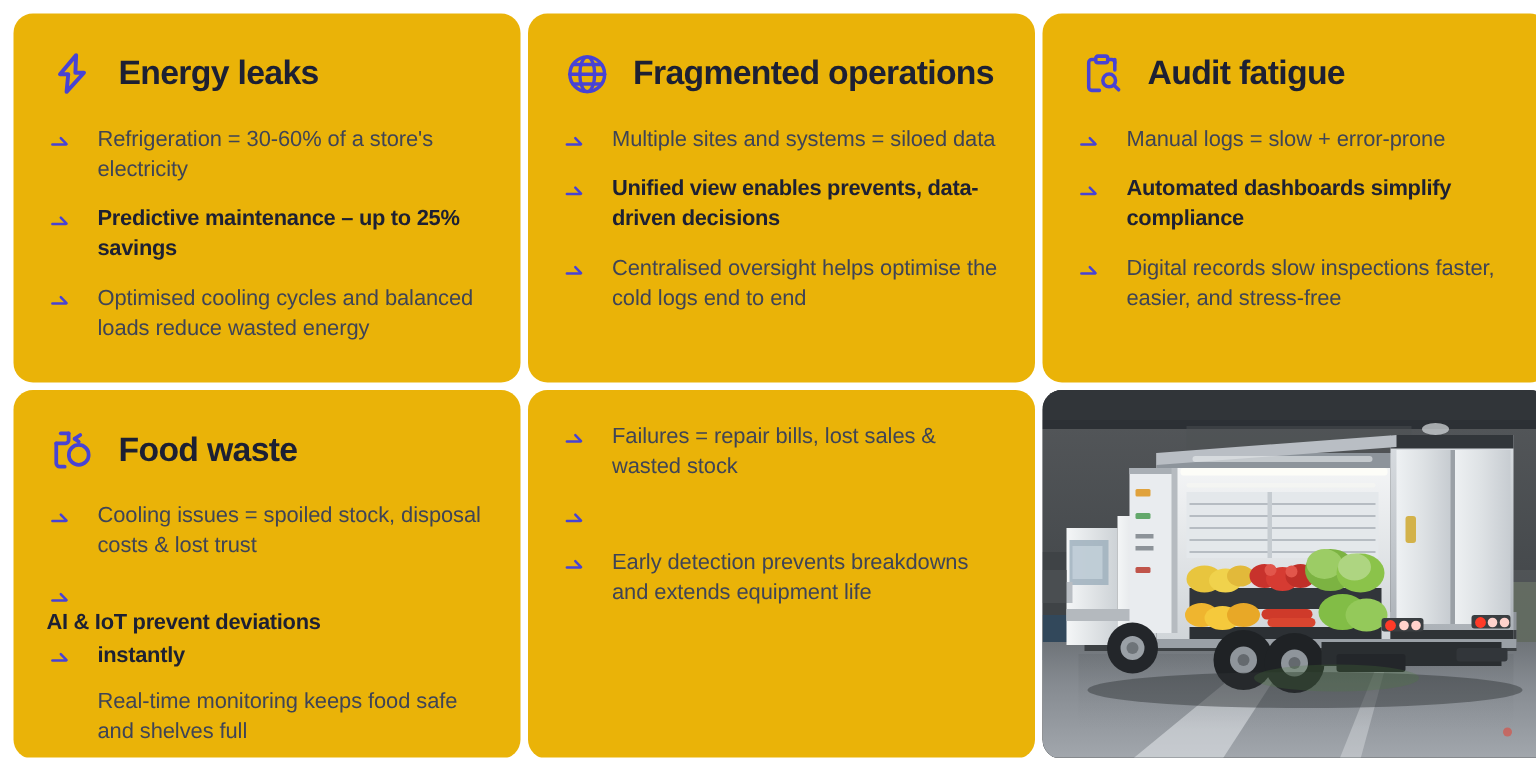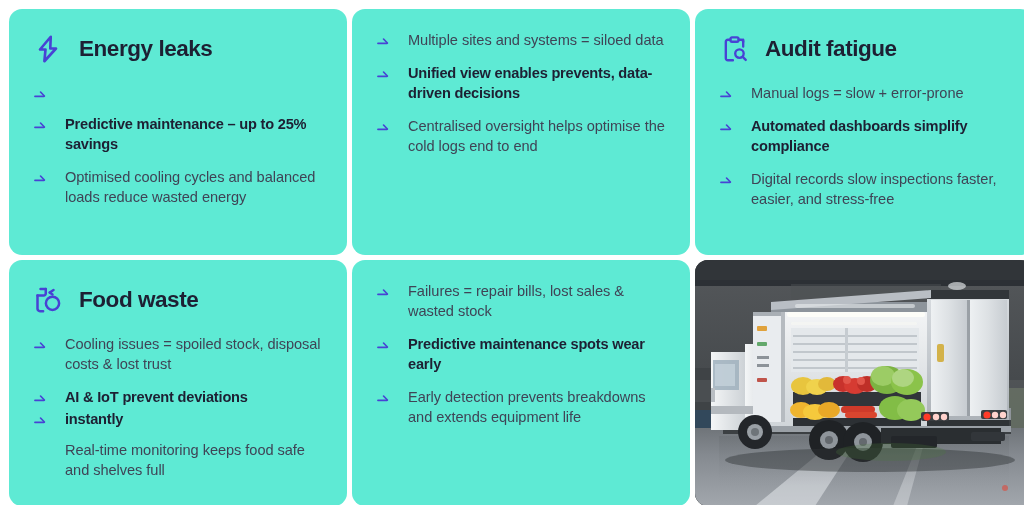--- a/index.html
+++ b/index.html
@@ -18,21 +18,21 @@
     height: 505px;
     display: grid;
     grid-template-columns: 338px 338px 338px;
     grid-template-rows: 246px 246px;
     column-gap: 5px;
     row-gap: 5px;
     padding: 9px 8px 8px 9px;
   }
 
   .card {
-    background: #5eead4;
+    background: #eab308;
     border-radius: 13px;
     padding: 22px 22px 20px 22px;
     overflow: hidden;
   }
 
   
   .card-head {
     display: flex;
     align-items: center;
     gap: 14px;
@@ -85,21 +85,21 @@
     color: #3f4456;
     letter-spacing: -0.05px;
   }
   .btext.strong {
     font-weight: bold;
     color: #1d2033;
     letter-spacing: -0.2px;
   }
 
   
-  .bullet.tight { margin-bottom: 2px; }
+  .bullet.tight { margin-bottom: 2px; flex-direction: column; }
   .bullet.cont  { margin-bottom: 11px; }
   .bullet.cont .btext { font-weight: bold; color: #1d2033; letter-spacing: -0.2px; }
 
   
   .photo-cell {
     border-radius: 13px;
     overflow: hidden;
     position: relative;
     background: #3a3d40;
   }
@@ -120,20 +120,21 @@
       <span class="card-title">Energy leaks</span>
     </div>
     <div class="bullets">
       <div class="bullet">
         <span class="arrow">
           <svg width="14" height="14" viewBox="0 0 16 16" fill="none" stroke="#4843d4" stroke-width="1.9" stroke-linecap="round" stroke-linejoin="round">
             <path d="M2.2 9.6 h10.2"></path>
               <path d="M8.6 4.6 L13 9.2"></path>
           </svg>
         </span>
+        <span class="btext">Refrigeration = 30-60% of a store's electricity</span>
       </div>
       <div class="bullet">
         <span class="arrow">
           <svg width="14" height="14" viewBox="0 0 16 16" fill="none" stroke="#4843d4" stroke-width="1.9" stroke-linecap="round" stroke-linejoin="round">
             <path d="M2.2 9.6 h10.2"></path>
               <path d="M8.6 4.6 L13 9.2"></path>
           </svg>
         </span>
         <span class="btext strong">Predictive maintenance – up to 25% savings</span>
       </div>
@@ -143,20 +144,32 @@
             <path d="M2.2 9.6 h10.2"></path>
               <path d="M8.6 4.6 L13 9.2"></path>
           </svg>
         </span>
         <span class="btext">Optimised cooling cycles and balanced loads reduce wasted energy</span>
       </div>
     </div>
   </div>
 
   <div class="card">
+    <div class="card-head">
+      <span class="icon-wrap">
+        <svg width="29" height="29" viewBox="0 0 24 24" fill="none" stroke="#4843d4" stroke-width="1.9" stroke-linecap="round">
+          <circle cx="12" cy="12" r="9.6"></circle>
+          <ellipse cx="12" cy="12" rx="4.1" ry="9.6"></ellipse>
+          <path d="M2.4 12 h19.2"></path>
+          <path d="M4.2 6.6 h15.6"></path>
+          <path d="M4.2 17.4 h15.6"></path>
+        </svg>
+      </span>
+      <span class="card-title">Fragmented operations</span>
+    </div>
     <div class="bullets">
       <div class="bullet">
         <span class="arrow">
           <svg width="14" height="14" viewBox="0 0 16 16" fill="none" stroke="#4843d4" stroke-width="1.9" stroke-linecap="round" stroke-linejoin="round">
             <path d="M2.2 9.6 h10.2"></path>
               <path d="M8.6 4.6 L13 9.2"></path>
           </svg>
         </span>
         <span class="btext">Multiple sites and systems = siloed data</span>
       </div>
@@ -291,21 +304,20 @@
         </span>
         <span class="btext">Failures = repair bills, lost sales &amp; wasted stock</span>
       </div>
       <div class="bullet">
         <span class="arrow">
           <svg width="14" height="14" viewBox="0 0 16 16" fill="none" stroke="#4843d4" stroke-width="1.9" stroke-linecap="round" stroke-linejoin="round">
             <path d="M2.2 9.6 h10.2"></path>
               <path d="M8.6 4.6 L13 9.2"></path>
           </svg>
         </span>
-        <span class="btext strong">Predictive maintenance spots wear early</span>
       </div>
       <div class="bullet">
         <span class="arrow">
           <svg width="14" height="14" viewBox="0 0 16 16" fill="none" stroke="#4843d4" stroke-width="1.9" stroke-linecap="round" stroke-linejoin="round">
             <path d="M2.2 9.6 h10.2"></path>
               <path d="M8.6 4.6 L13 9.2"></path>
           </svg>
         </span>
         <span class="btext">Early detection prevents breakdowns and extends equipment life</span>
       </div>

